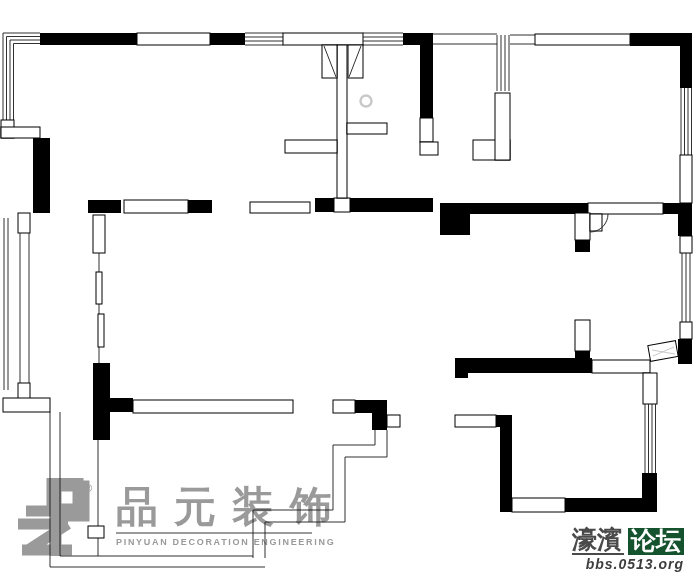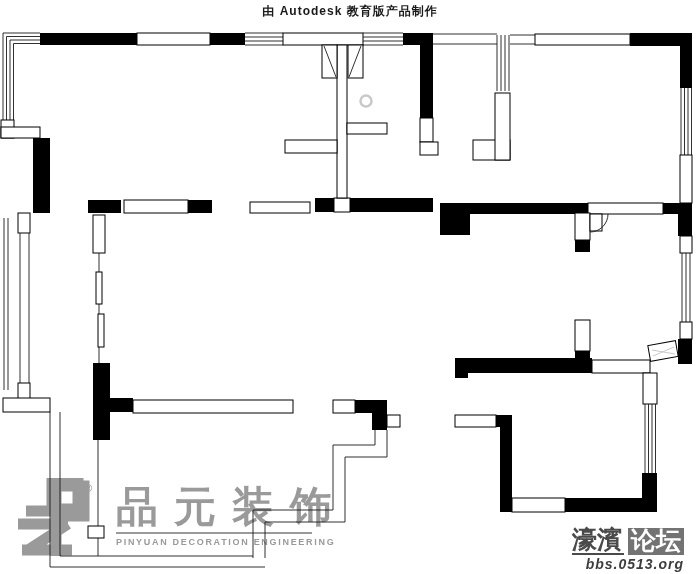--- a/index.html
+++ b/index.html
@@ -21,30 +21,29 @@
   .logo-cn{font-size:42px;font-weight:bold;color:#9a9a9a;letter-spacing:16px;line-height:1;
            white-space:nowrap;}
   .logo-divider{height:2px;background:#9a9a9a;width:196px;margin:4px 0 3px 0;}
   .logo-en{font-size:9px;color:#9a9a9a;letter-spacing:1.7px;white-space:nowrap;font-weight:bold;}
   
   .watermark{position:absolute;right:16px;bottom:2px;z-index:3;text-align:right;}
   .wm-row{display:flex;align-items:flex-end;justify-content:flex-end;}
   .wm-name{font-family:"Liberation Serif", serif;font-size:25px;font-weight:bold;color:#4a4a4a;
            border-bottom:2px solid #4a4a4a;padding:0 2px 1px 0;line-height:1;}
   .wm-badge{font-family:"Liberation Serif", serif;font-size:25px;font-weight:bold;color:#fff;
-            background:#737373;padding:0 3px 1px 3px;margin-left:4px;line-height:1.05;}
+            background:#14532d;padding:0 3px 1px 3px;margin-left:4px;line-height:1.05;}
   .wm-url{font-size:14px;font-weight:bold;font-style:italic;color:#3d3d3d;letter-spacing:1px;
           margin-top:1px;}
 </style>
 </head>
 <body>
 
 <div class="stage">
 
-  <div class="title">由 Autodesk 教育版产品制作</div>
 
   <div class="logo">
     <div class="zp">
       <svg width="92" height="92" viewBox="0 0 92 92">
         <path d="M14,33 H40 V1 H66 V31 H46 V41" fill="none" stroke="#9a9a9a" stroke-width="11" transform="translate(0,486) translate(0,-486) translate(0,0)"></path>
       </svg>
       <svg width="92" height="92" viewBox="0 0 92 92" style="position:absolute;left:0;top:0;">
 
         <path d="M44,78 V8 H72 V38 H50" fill="none" stroke="#9a9a9a" stroke-width="11"></path>
 

